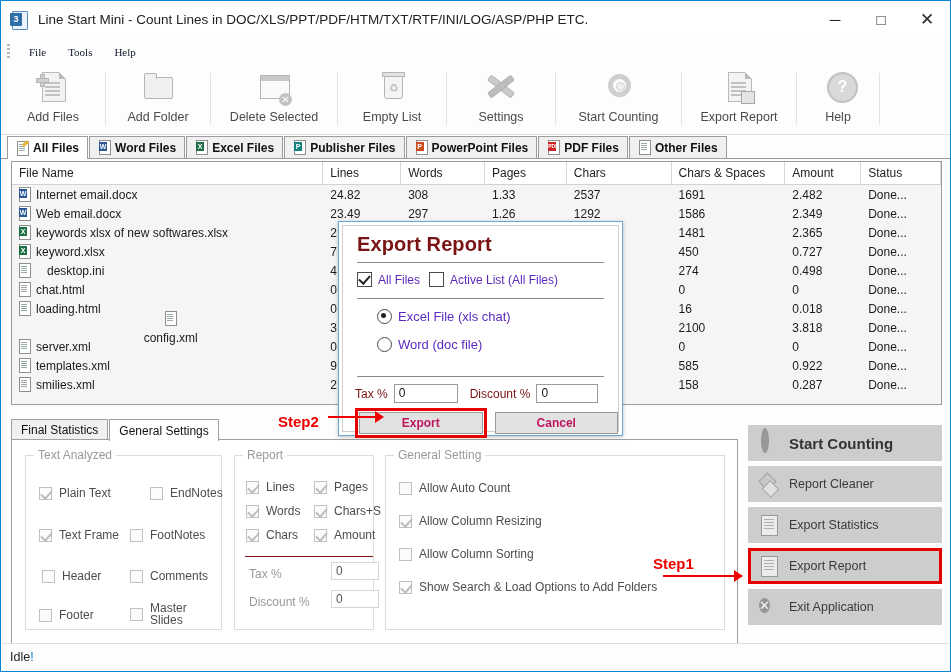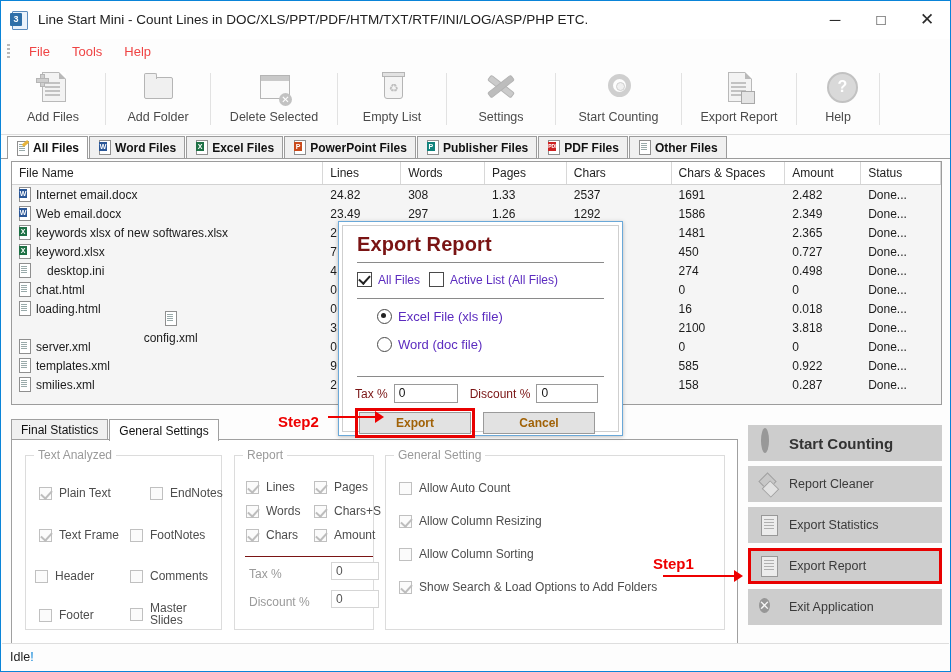--- a/index.html
+++ b/index.html
@@ -24,21 +24,21 @@
   .tb-title{font-size:13.5px;color:#222;white-space:nowrap;}
   .tb-spacer{flex:1;}
   .wbtn{width:46px;height:36px;display:flex;align-items:center;justify-content:center;
         color:#2b2b2b;font-size:15px;line-height:1;}
   .wbtn.close{font-size:17px;}
 
   
   .menubar{height:25px;display:flex;align-items:center;padding-left:6px;background:#fdfdfd;}
   .grip{width:3px;height:15px;margin-right:8px;
         background:repeating-linear-gradient(to bottom,#b9b9b9 0 2px,transparent 2px 4px);}
-  .menuitem{padding:3px 11px;color:#ef4444;font-size:13px;cursor:default;}
+  .menuitem{padding:3px 11px;color:#0f172a;font-size:11px;cursor:default;font-family:Liberation Serif, serif;}
 
   
   .toolbar{height:70px;display:flex;align-items:stretch;background:#fdfdfd;
            border-bottom:1px solid #dedede;}
   .tbtn{width:104px;display:flex;flex-direction:column;align-items:center;justify-content:flex-start;
         padding-top:6px;position:relative;cursor:default;}
   .tbtn .lbl{font-size:12.5px;color:#4a4a4a;margin-top:4px;white-space:nowrap;}
   .tsep{width:1px;margin:9px 0;background:#e2e2e2;}
   .ticon{width:40px;height:36px;position:relative;}
 
@@ -173,22 +173,22 @@
   .dlg .rdo{width:13px;height:13px;border:1px solid #4a4a4a;border-radius:50%;background:#fff;
         position:relative;flex:none;}
   .dlg .rdo.on:after{content:"";position:absolute;left:3px;top:3px;width:5px;height:5px;
         border-radius:50%;background:#222;}
   .dlg .radios{padding:10px 0 9px 34px;}
   .dlg .radios .opt{margin-bottom:13px;font-size:13px;}
   .dlg .taxrow{display:flex;align-items:center;gap:6px;padding:7px 0 0 12px;font-size:12px;color:#7a1414;}
   .dlg .tfield{border:1px solid #9a9a9a;background:#fff;height:19px;font-size:12px;
                padding:1px 4px;box-sizing:border-box;color:#111;}
   .dlg .btnrow{display:flex;gap:12px;padding:9px 0 0 16px;align-items:center;}
-  .dbtn{width:112px;height:22px;background:#e2e2e2;border:1px solid #9a9a9a;font-size:12px;
-        font-weight:bold;color:#a16207;display:flex;align-items:center;justify-content:center;
+  .dbtn{width:124px;height:22px;background:#e2e2e2;border:1px solid #9a9a9a;font-size:12px;
+        font-weight:bold;color:#be185d;display:flex;align-items:center;justify-content:center;
         cursor:default;box-sizing:border-box;}
   .dbtn.hl{outline:3px solid #e80000;outline-offset:1px;}
 
   
   .steplbl{position:absolute;color:#ee0000;font-weight:bold;font-size:15px;z-index:45;}
   .arrow{position:absolute;z-index:45;height:12px;}
   .arrow .shaft{position:absolute;left:0;top:5px;height:2px;background:#ee0000;}
   .arrow .head{position:absolute;top:0;width:0;height:0;border-top:6px solid transparent;
                border-bottom:6px solid transparent;border-left:9px solid #ee0000;}
 </style>
@@ -304,30 +304,30 @@
     <div class="ftab">
       <span class="mini">
           <span class="sheet"></span>
           <span class="tag" style="background:#1e7145">X</span>
         </span>
       <span>Excel Files</span>
     </div>
     <div class="ftab">
       <span class="mini">
           <span class="sheet"></span>
-          <span class="tag" style="background:#c94a1b">P</span>
-        </span>
-      <span>PowerPoint Files</span>
+          <span class="tag" style="background:#10827c">P</span>
+        </span>
+      <span>Publisher Files</span>
     </div>
     <div class="ftab">
       <span class="mini">
           <span class="sheet"></span>
-          <span class="tag" style="background:#10827c">P</span>
-        </span>
-      <span>Publisher Files</span>
+          <span class="tag" style="background:#c94a1b">P</span>
+        </span>
+      <span>PowerPoint Files</span>
     </div>
     <div class="ftab">
       <span class="mini">
           <span class="sheet"></span>
           <span class="tag" style="background:#cc2222;font-size:5px">PDF</span>
         </span>
       <span>PDF Files</span>
     </div>
     <div class="ftab">
       <span class="mini">
@@ -551,21 +551,21 @@
           <span>EndNotes</span>
         </div>
       <div class="cb on" style="left:13px;top:72px;">
           <span class="box"></span>
           <span>Text Frame</span>
         </div>
       <div class="cb" style="left:104px;top:72px;">
           <span class="box"></span>
           <span>FootNotes</span>
         </div>
-      <div class="cb" style="left:9px;top:113px;">
+      <div class="cb" style="left:16px;top:113px;">
           <span class="box"></span>
           <span>Header</span>
         </div>
       <div class="cb" style="left:104px;top:113px;">
           <span class="box"></span>
           <span>Comments</span>
         </div>
       <div class="cb" style="left:13px;top:152px;">
           <span class="box"></span>
           <span>Footer</span>
@@ -684,21 +684,21 @@
           <span class="cbx"></span>
           <span>Active List (All Files)</span>
         </div>
       </div>
 
       <div class="rule"></div>
 
       <div class="radios">
         <div class="opt">
           <span class="rdo on"></span>
-          <span>Excel File (xls file)</span>
+          <span>Excel File (xls chat)</span>
         </div>
         <div class="opt">
           <span class="rdo"></span>
           <span>Word (doc file)</span>
         </div>
       </div>
 
       <div class="rule"></div>
 
       <div class="taxrow">

